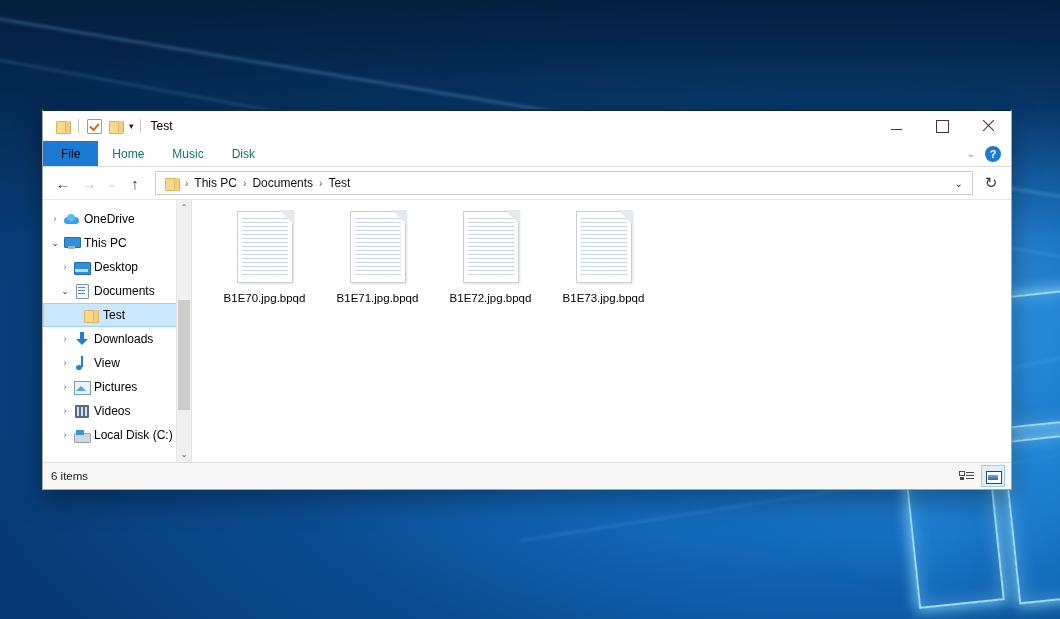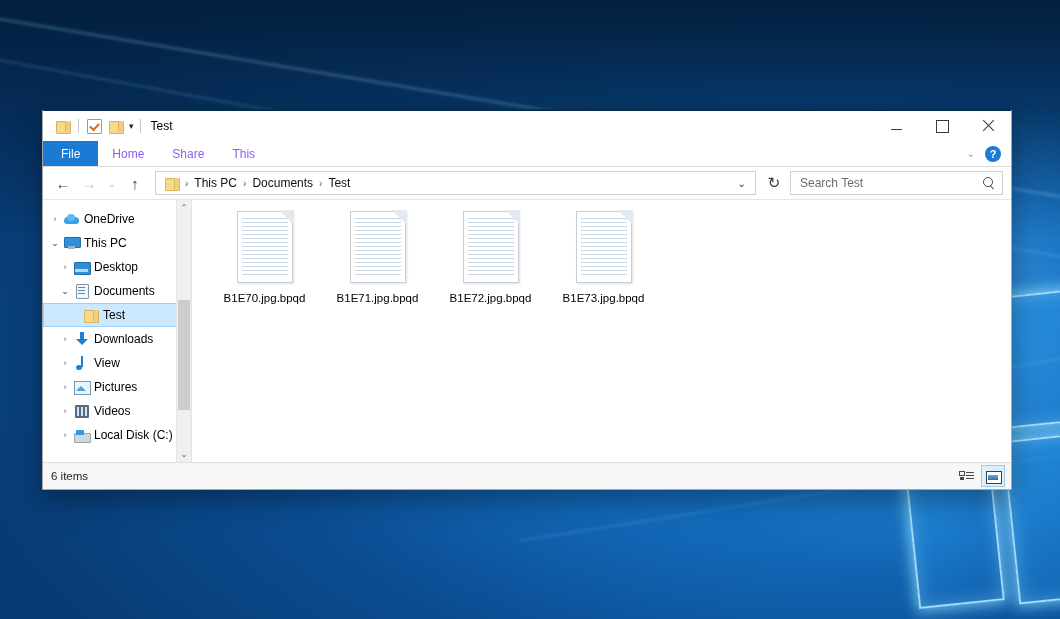--- a/index.html
+++ b/index.html
@@ -105,23 +105,23 @@
   }
   .glyph-close::before { transform: rotate(45deg); }
   .glyph-close::after  { transform: rotate(-45deg); }
 
   
   .ribbon {
     height: 25px; background: #fff; display: flex; align-items: stretch;
     border-bottom: 1px solid #dcdcdc; position: relative; flex: 0 0 auto;
   }
   .tab {
-    display: flex; align-items: center; padding: 0 14px; font-size: 12px; color: #8b5cf6; cursor: default;
-  }
-  .tab.file { background: #1a7ad4; color: #ffffff; padding: 0 18px; }
+    display: flex; align-items: center; padding: 0 14px; font-size: 12px; color: #0f766e; cursor: default;
+  }
+  .tab.file { background: #1a7ad4; color: #000000; padding: 0 18px; }
   .ribbon-right { position: absolute; right: 4px; top: 0; height: 25px; display: flex; align-items: center; gap: 6px; }
   .ribbon-caret { font-size: 10px; color: #9a9a9a; padding: 0 4px; cursor: default; }
   .help-btn {
     width: 16px; height: 16px; border-radius: 50%; background: #1a7ad4; color: #fff;
     font-size: 11px; line-height: 16px; text-align: center; font-weight: bold; cursor: default;
     margin-right: 6px;
   }
 
   
   .addressrow {
@@ -350,22 +350,22 @@
           </div>
         <div class="win-btn close">
             <span class="glyph-close"></span>
           </div>
       </div>
     </div>
 
     <div class="ribbon">
       <div class="tab file">File</div>
       <div class="tab">Home</div>
-      <div class="tab">Share</div>
-      <div class="tab">This</div>
+      <div class="tab">Music</div>
+      <div class="tab">Disk</div>
       <div class="ribbon-right">
         <div class="ribbon-caret">⌄</div>
         <div class="help-btn">?</div>
       </div>
     </div>
 
     <div class="addressrow">
       <div class="navbtn">←</div>
       <div class="navbtn dim">→</div>
       <div class="navbtn dim small">⌄</div>
@@ -376,24 +376,20 @@
           </span>
         <span class="crumb-sep">›</span>
         <span class="crumb">This PC</span>
         <span class="crumb-sep">›</span>
         <span class="crumb">Documents</span>
         <span class="crumb-sep">›</span>
         <span class="crumb">Test</span>
         <span class="addr-caret">⌄</span>
       </div>
       <div class="navbtn">↻</div>
-      <div class="searchbox">
-        <input type="text" placeholder="Search Test" style="">
-        <span class="mag"></span>
-      </div>
     </div>
 
     <div class="wbody">
 
       <div class="sidebar">
         <div class="tree">
 
           <div class="tnode" style="padding-left:4px">
             <span class="chev">›</span>
             <span class="ticon">

